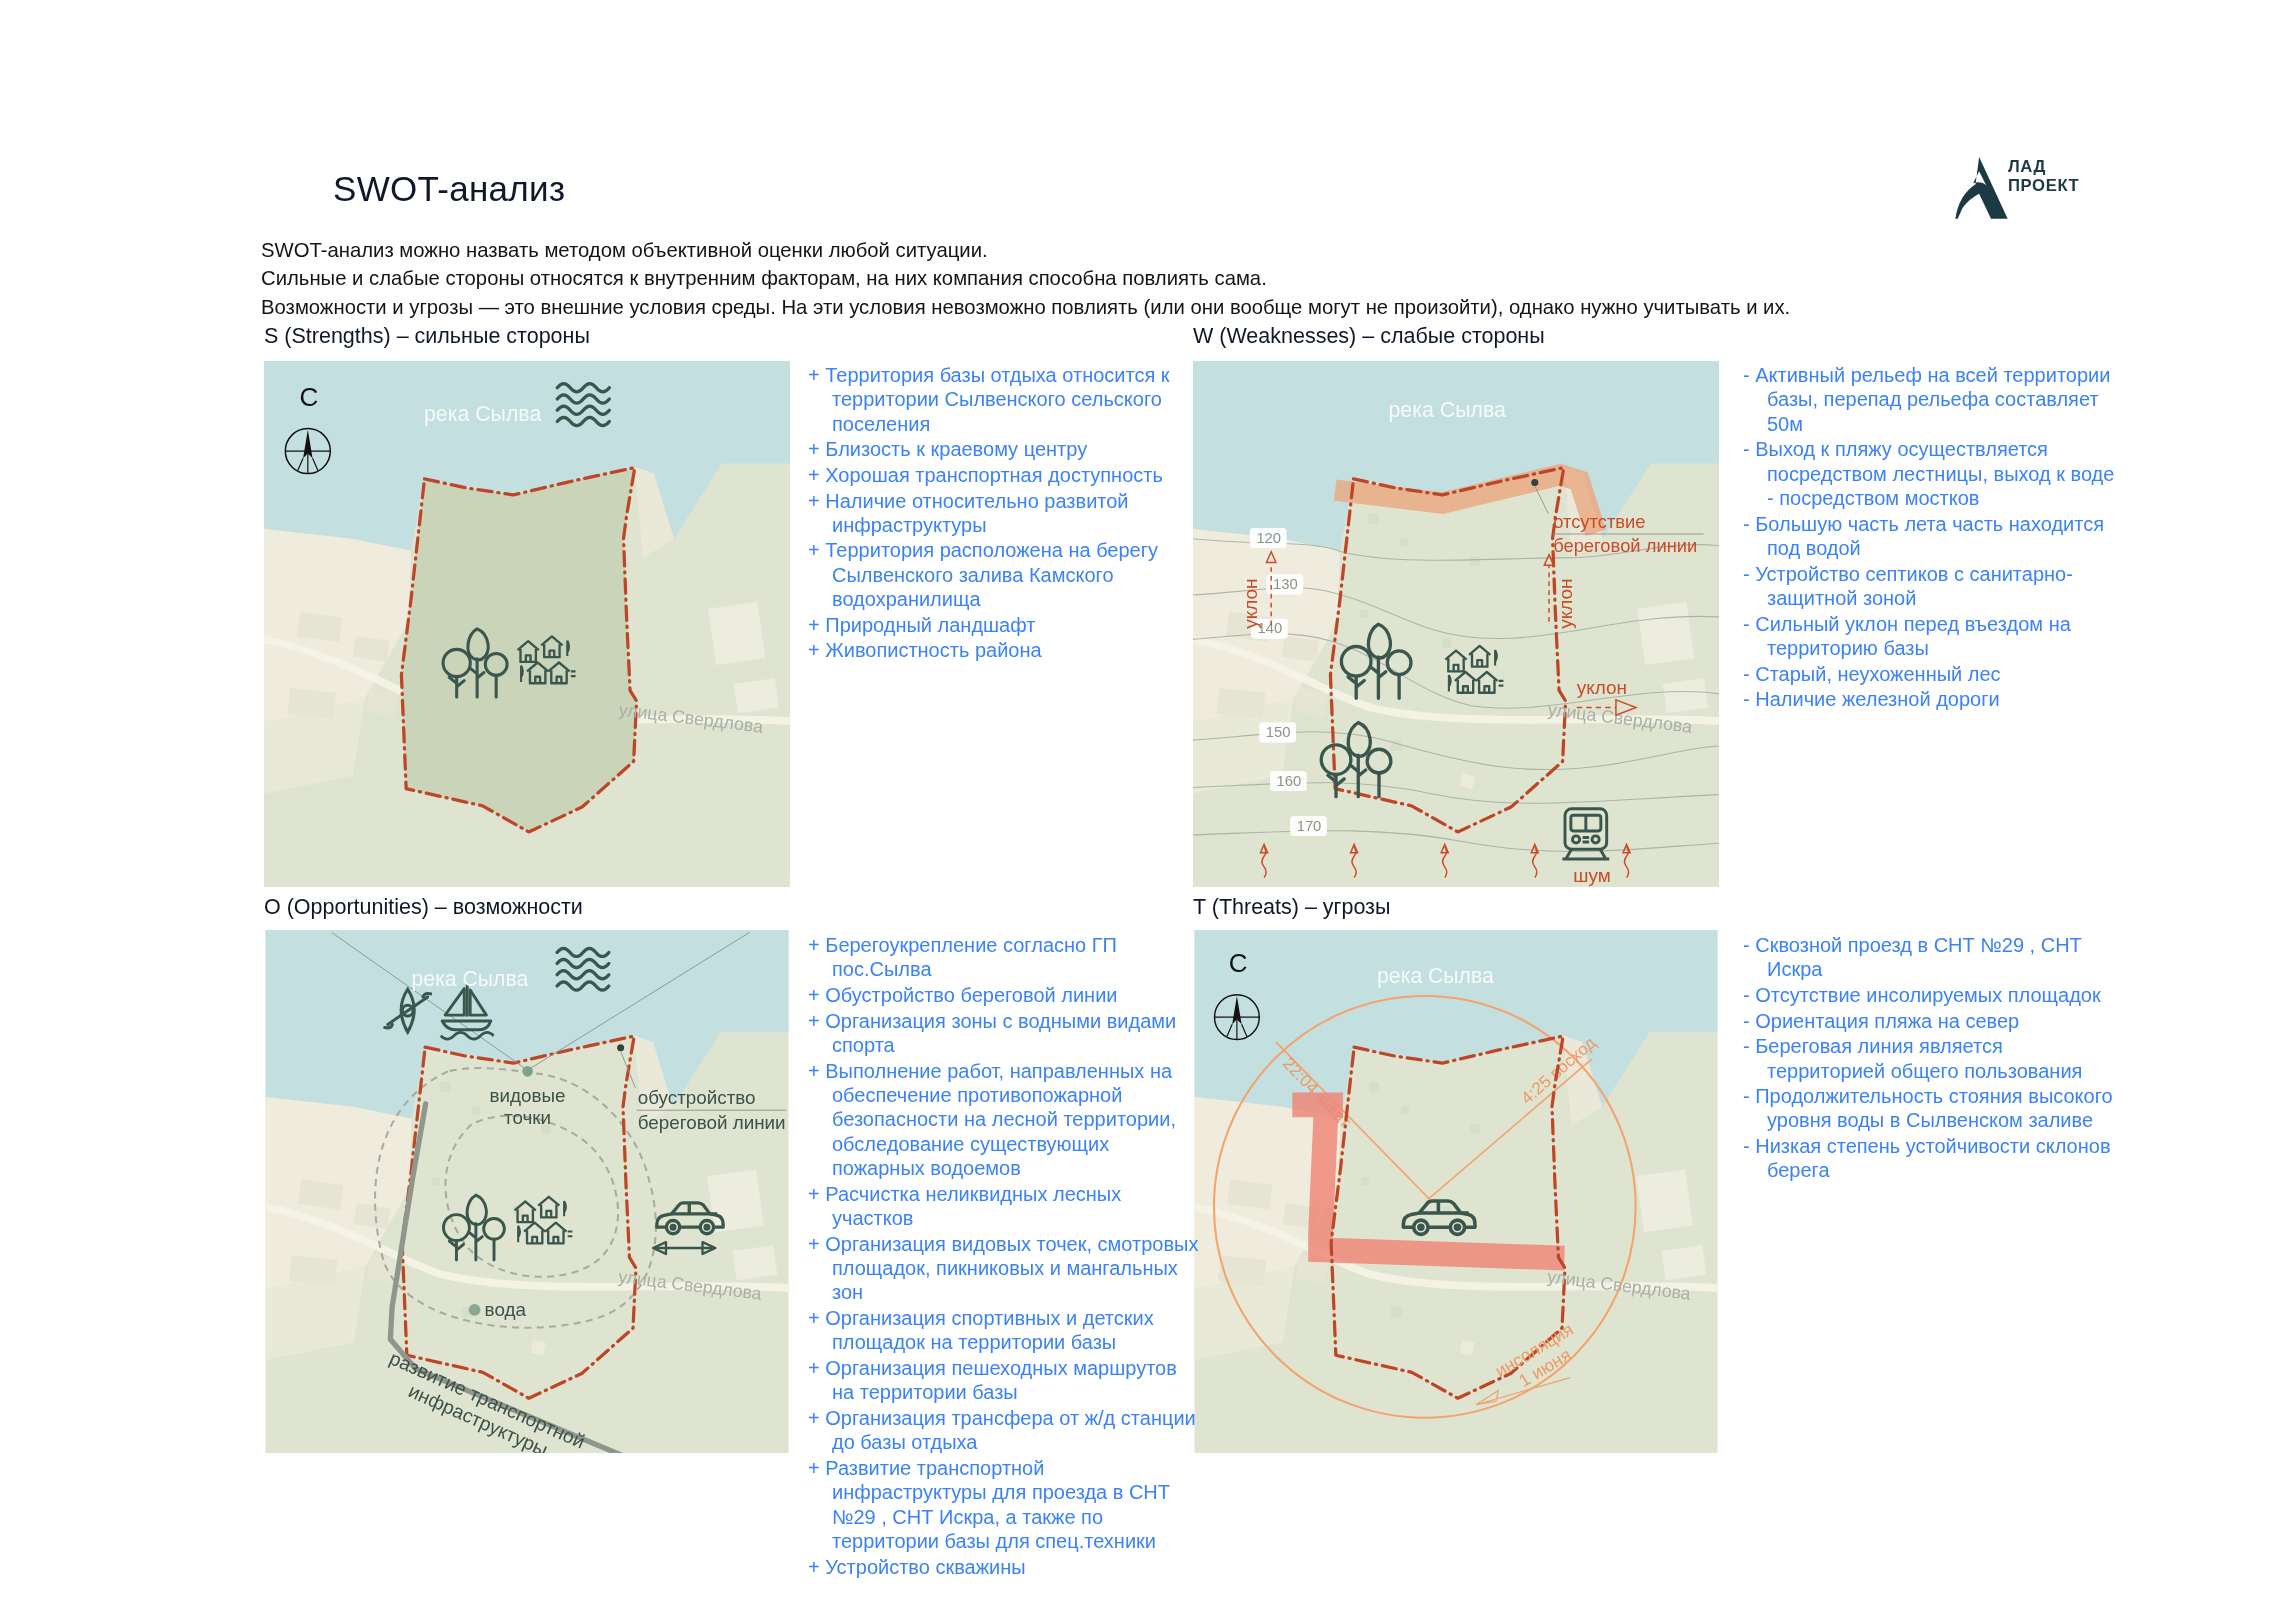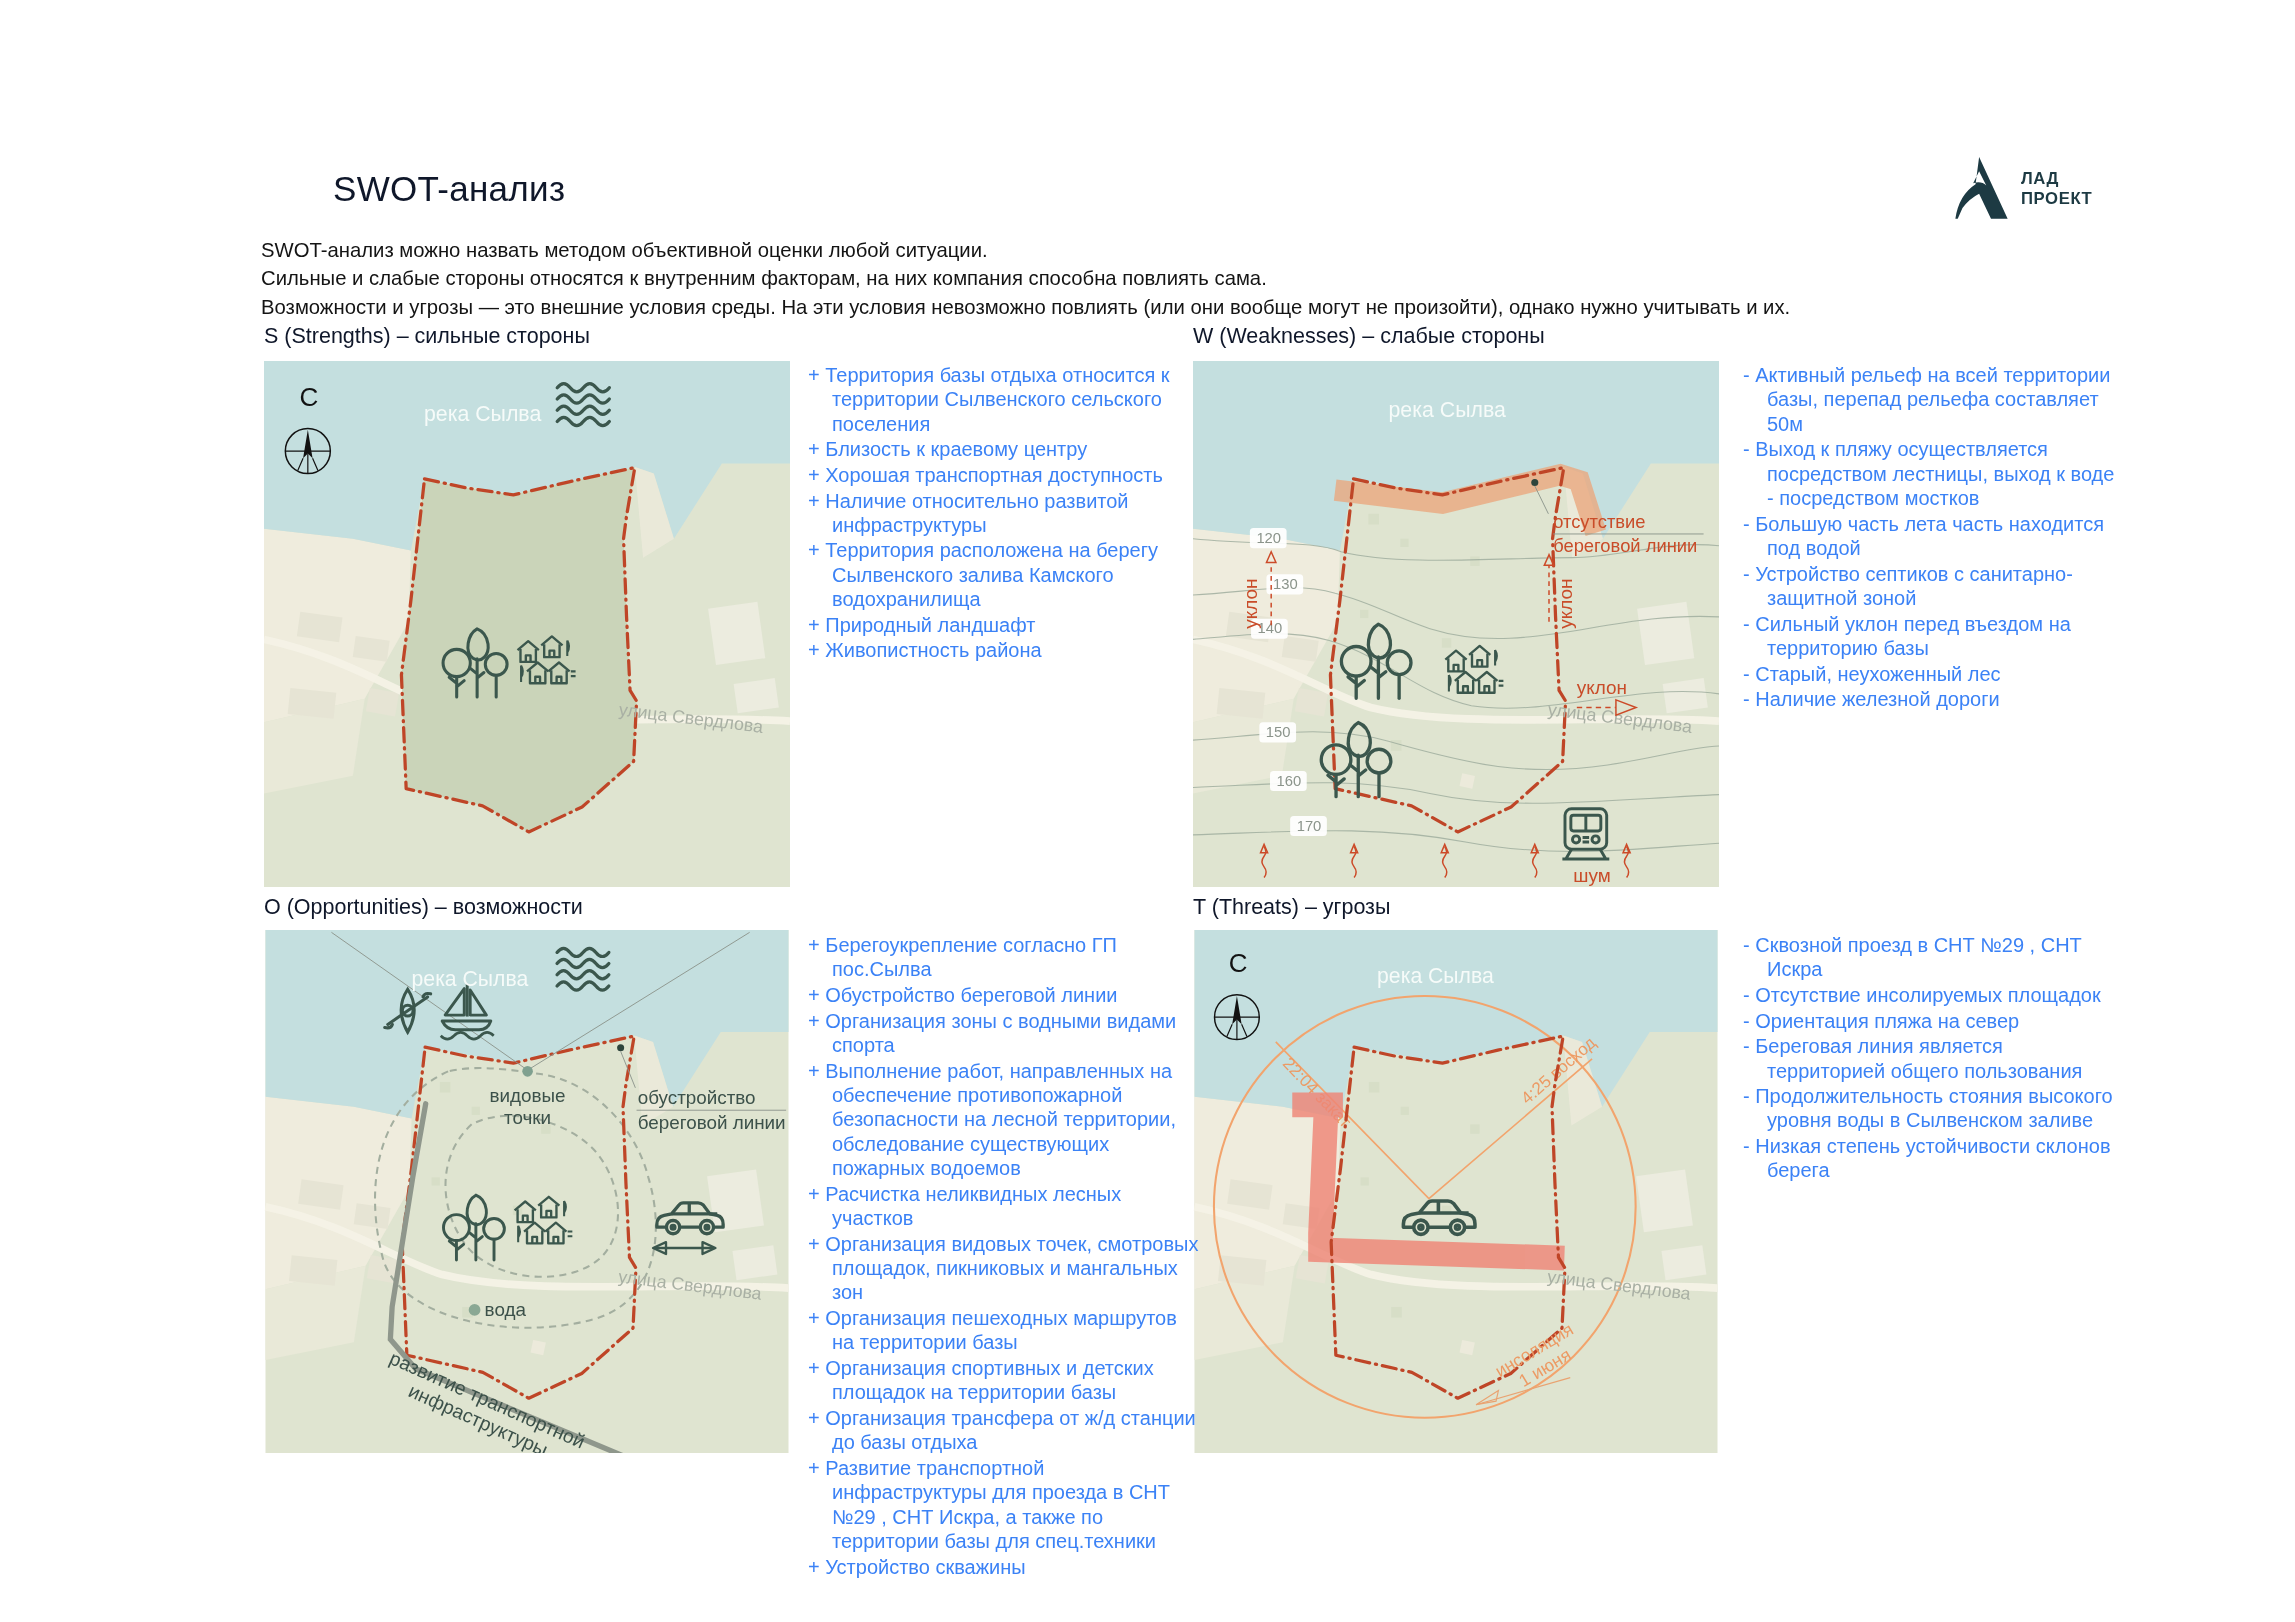--- a/index.html
+++ b/index.html
@@ -129,21 +129,21 @@
         <path d="M0,0 H888 V173 L773,173 L692,300 L658,190 L626,179 L421,225 L271,199 L248,320 L150,300 L0,283 Z" fill="#c4dfdf"></path>
         <path d="M626,179 L658,190 L692,300 L640,332 Z" fill="#eceadb" opacity="0.85"></path>
       </g>
 
       <path id="site-path" d="M271,199 L340,214 L421,226 L515,204 L626,180 L612,262 L607,300 L612,430 L618,556 L629,574 L624,676 L537,753 L447,795 L369,751 L240,722 L232,530 L248,404 Z"></path>
     </defs>
   </svg>
 
   <h1 id="page-title" class="abs" style="left:333px;top:169px">SWOT-анализ</h1>
 
-  <div class="abs" style="left:1955px;top:157px;display:flex;gap:13px;align-items:center">
+  <div class="abs" style="left:1955px;top:157px;display:flex;">
     <svg width="53" height="63" viewBox="0 0 88 106">
       <path d="M40,0 L88,104 L60,104 L40,62 Q24,70 12,86 L4,104 L0,104 Q6,64 34,46 Z M40,24 L30,44 Q44,40 52,48 Z" fill="#1d3a43" fill-rule="evenodd"></path>
     </svg>
     <div class="logo-text">
       <div>ЛАД</div>
       <div>ПРОЕКТ</div>
     </div>
   </div>
 
   <div id="intro" class="abs" style="left:261px;top:236px">
@@ -317,22 +317,22 @@
       <li><span class="sign">- </span><span>Старый, неухоженный лес</span></li>
       <li><span class="sign">- </span><span>Наличие железной дороги</span></li>
     </ul>
   <ul class="swot-list abs" style="left:808px;top:933px;width:395px">
       <li><span class="sign">+ </span><span>Берегоукрепление согласно ГП пос.Сылва</span></li>
       <li><span class="sign">+ </span><span>Обустройство береговой линии</span></li>
       <li><span class="sign">+ </span><span>Организация зоны с водными видами спорта</span></li>
       <li><span class="sign">+ </span><span>Выполнение работ, направленных на обеспечение противопожарной безопасности на лесной территории, обследование существующих пожарных водоемов</span></li>
       <li><span class="sign">+ </span><span>Расчистка неликвидных лесных участков</span></li>
       <li><span class="sign">+ </span><span>Организация видовых точек, смотровых площадок, пикниковых и мангальных зон</span></li>
+      <li><span class="sign">+ </span><span>Организация спортивных и детских площадок на территории базы</span></li>
       <li><span class="sign">+ </span><span>Организация пешеходных маршрутов на территории базы</span></li>
-      <li><span class="sign">+ </span><span>Организация спортивных и детских площадок на территории базы</span></li>
       <li><span class="sign">+ </span><span>Организация трансфера от ж/д станции до базы отдыха</span></li>
       <li><span class="sign">+ </span><span>Развитие транспортной инфраструктуры для проезда в СНТ №29 , СНТ Искра, а также по территории базы для спец.техники</span></li>
       <li><span class="sign">+ </span><span>Устройство скважины</span></li>
     </ul>
   <ul class="swot-list abs" style="left:1743px;top:933px;width:377px">
       <li><span class="sign">- </span><span>Сквозной проезд в СНТ №29 , СНТ Искра</span></li>
       <li><span class="sign">- </span><span>Отсутствие инсолируемых площадок</span></li>
       <li><span class="sign">- </span><span>Ориентация пляжа на север</span></li>
       <li><span class="sign">- </span><span>Береговая линия является территорией общего пользования</span></li>
       <li><span class="sign">- </span><span>Продолжительность стояния высокого уровня воды в Сылвенском заливе</span></li>

